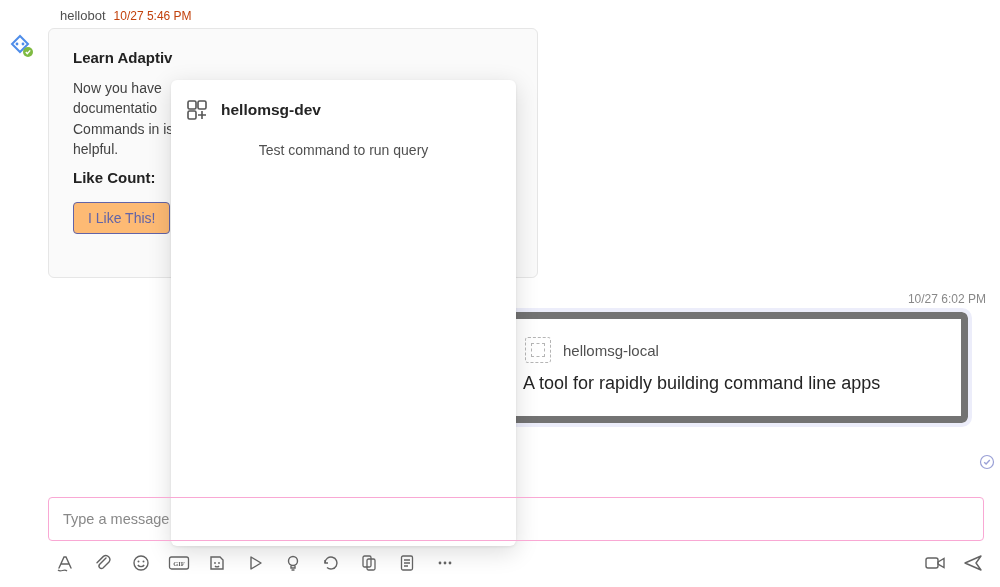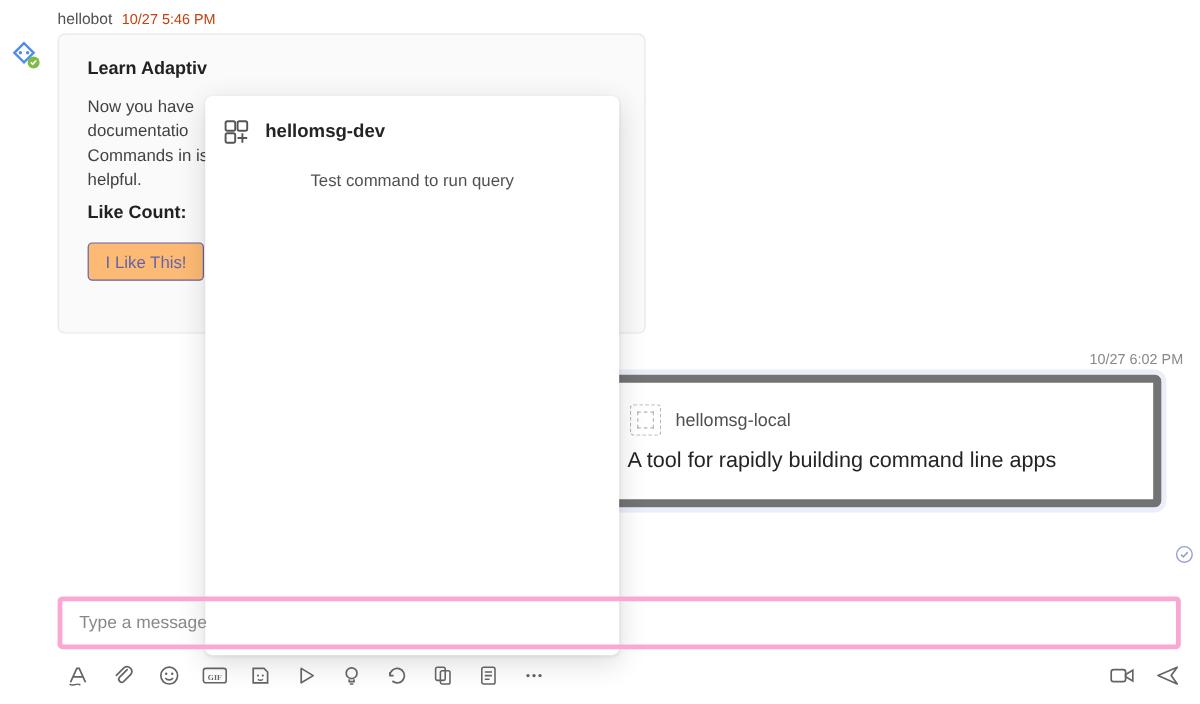--- a/index.html
+++ b/index.html
@@ -8,21 +8,21 @@
       background: #ffffff;
       width: 1000px;
       height: 587px;
       position: relative;
       overflow: hidden;
       color: #242424;
     }
     
     .msg1-header {
       position: absolute;
-      left: 48px;
+      left: 60px;
       top: 8px;
       font-size: 13px;
       display: flex;
       align-items: baseline;
       gap: 8px;
     }
     .msg1-header .name { color: #505050; }
     .msg1-header .time { color: #c2410c; font-size: 12px; text-align: center; }
     .bot-avatar {
       position: absolute;
@@ -132,21 +132,21 @@
     .search-wrap input::placeholder { color: #707070; }
     .search-icon { color: #555; }
     .ext-hint { text-align:center; margin-top: 20px; color: #505050; font-size: 14px; }
     
     .compose {
       position: absolute;
       left: 48px;
       bottom: 46px;
       right: 16px;
       height: 44px;
-      border: 4px solid #f9a8d4;
+      border: 1px solid #f9a8d4;
       border-radius: 4px;
       display:flex; align-items:center;
       padding: 0 14px;
     }
     .compose .placeholder { color: #888; font-size: 14.5px; }
     .toolbar {
       position: absolute;
       left: 54px;
       bottom: 10px;
       right: 16px;

